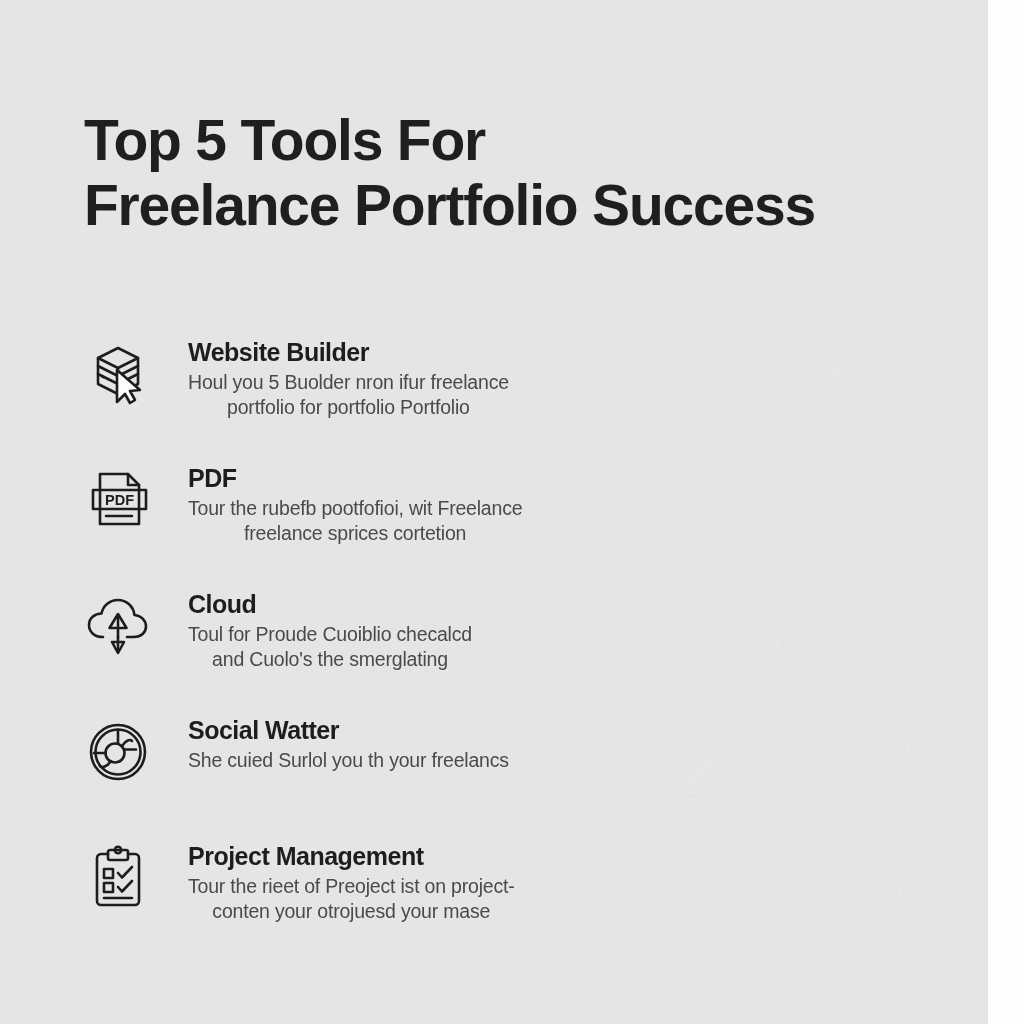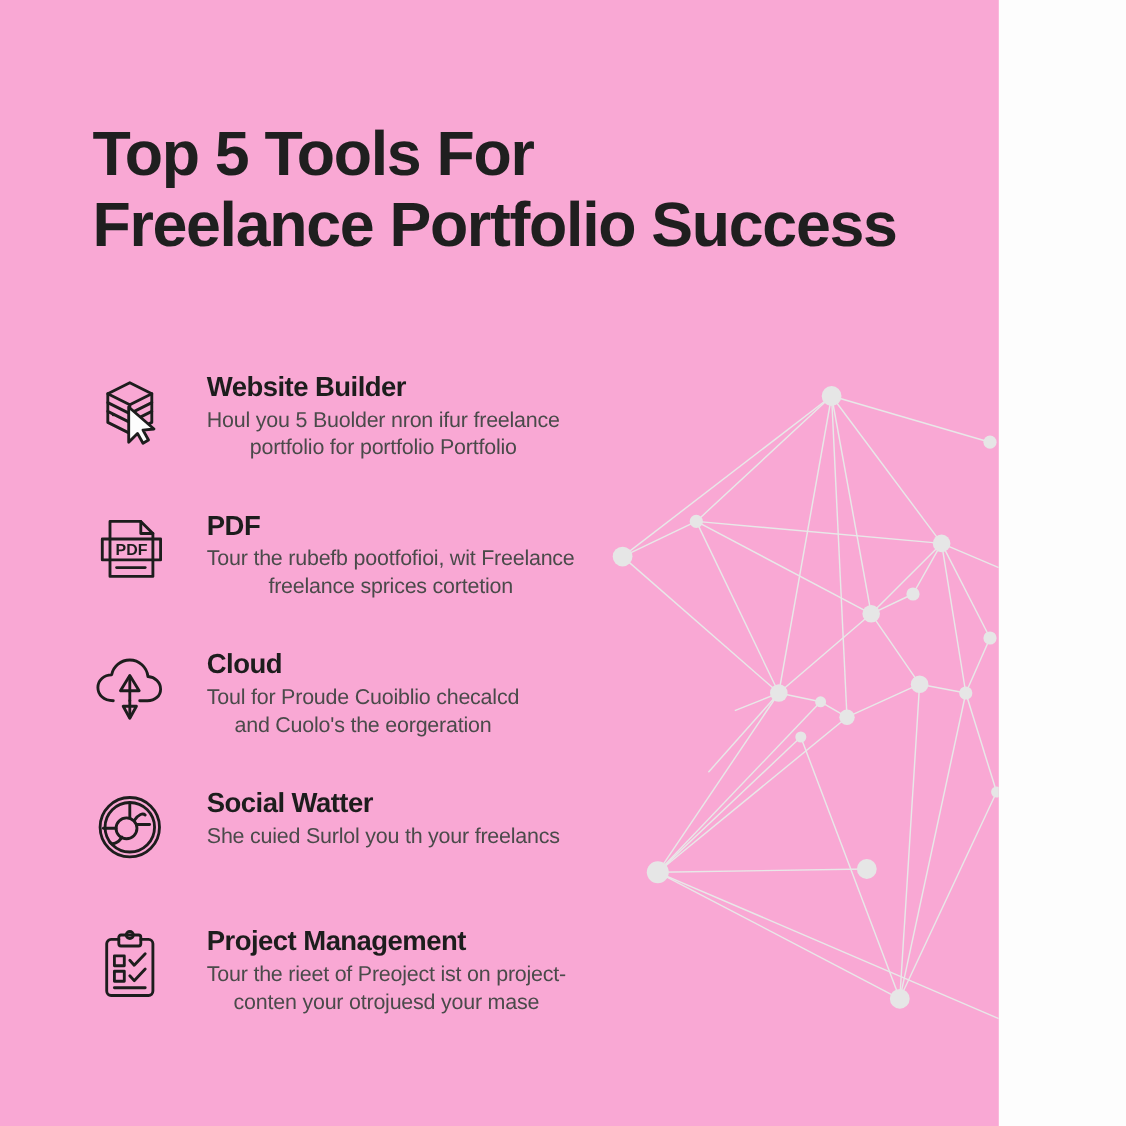--- a/index.html
+++ b/index.html
@@ -5,22 +5,22 @@
 <style>
   * { margin:0; padding:0; box-sizing:border-box; }
   html, body {
     width:1024px; height:1024px;
     background:#fdfdfd;
     font-family:"Liberation Sans", sans-serif;
     overflow:hidden;
   }
   #poster {
     position:relative;
-    width:908px; height:1024px;
-    background:#f9a8d4;
+    width:988px; height:1024px;
+    background:#e5e5e5;
   }
   
   #network {
     position:absolute;
     right:0; top:330px;
     width:360px; height:660px;
     pointer-events:none;
     z-index:0;
   }
   
@@ -207,21 +207,21 @@
           <path d="M34 45 L34 23"></path>
           <path d="M34 22 L25.5 36 L42.5 36 Z" stroke-width="2.6"></path>
           <path d="M34 45 L34 60"></path>
           <path d="M34 61 L28 50 L40 50 Z" stroke-width="2.6"></path>
         </svg>
       </div>
       <div class="tool-text">
         <div class="tool-title">Cloud</div>
         <div class="tool-desc">
           <span>Toul for Proude Cuoiblio checalcd</span>
-          <span>and Cuolo's the eorgeration</span>
+          <span>and Cuolo's the smerglating</span>
         </div>
       </div>
     </div>
 
     <div class="tool-item">
       <div class="tool-icon">
         <svg viewBox="0 0 68 68" fill="none" stroke="#1d1d1d" stroke-width="2.6" stroke-linejoin="round" stroke-linecap="round">
           <circle cx="34" cy="34" r="27"></circle>
           <circle cx="34" cy="34" r="22.5"></circle>
           <circle cx="31" cy="35" r="9.5"></circle>

